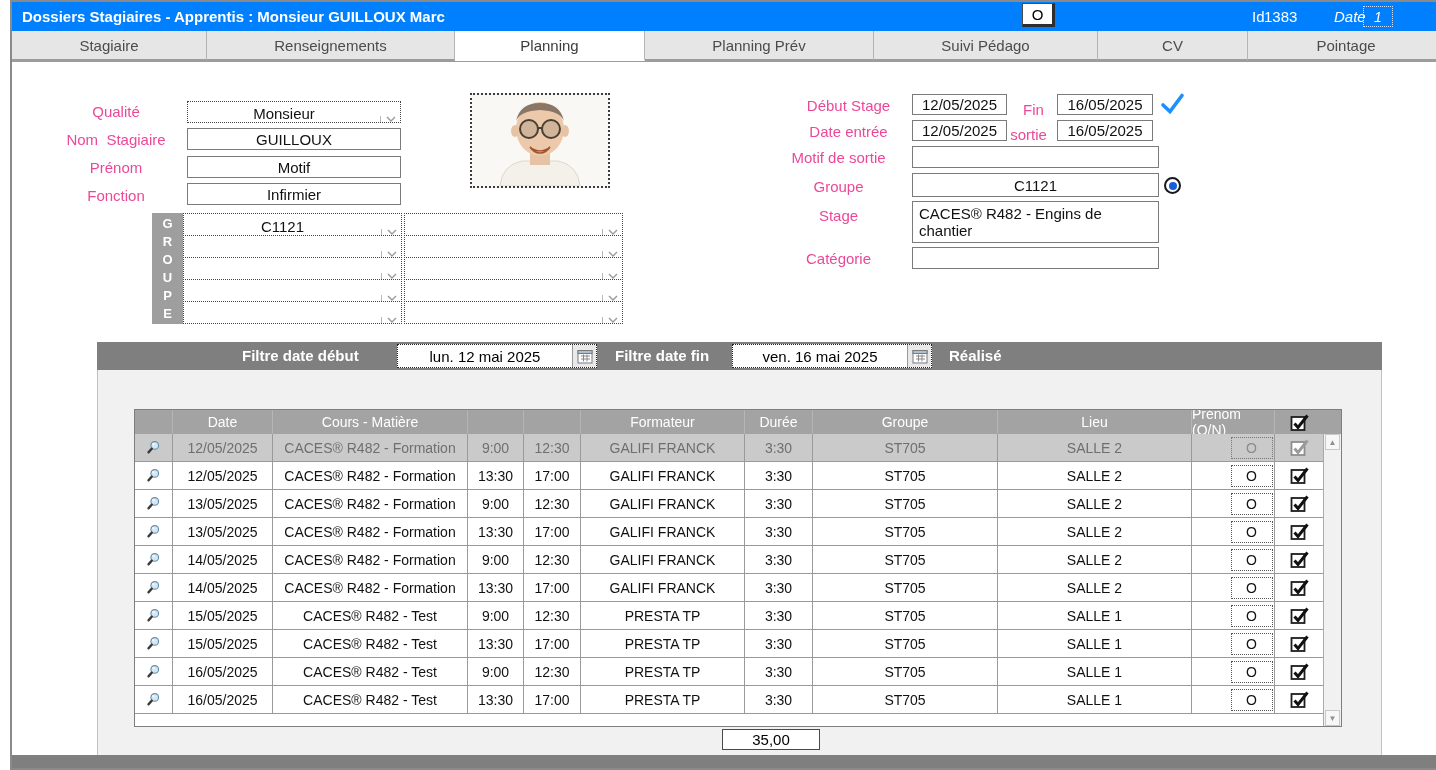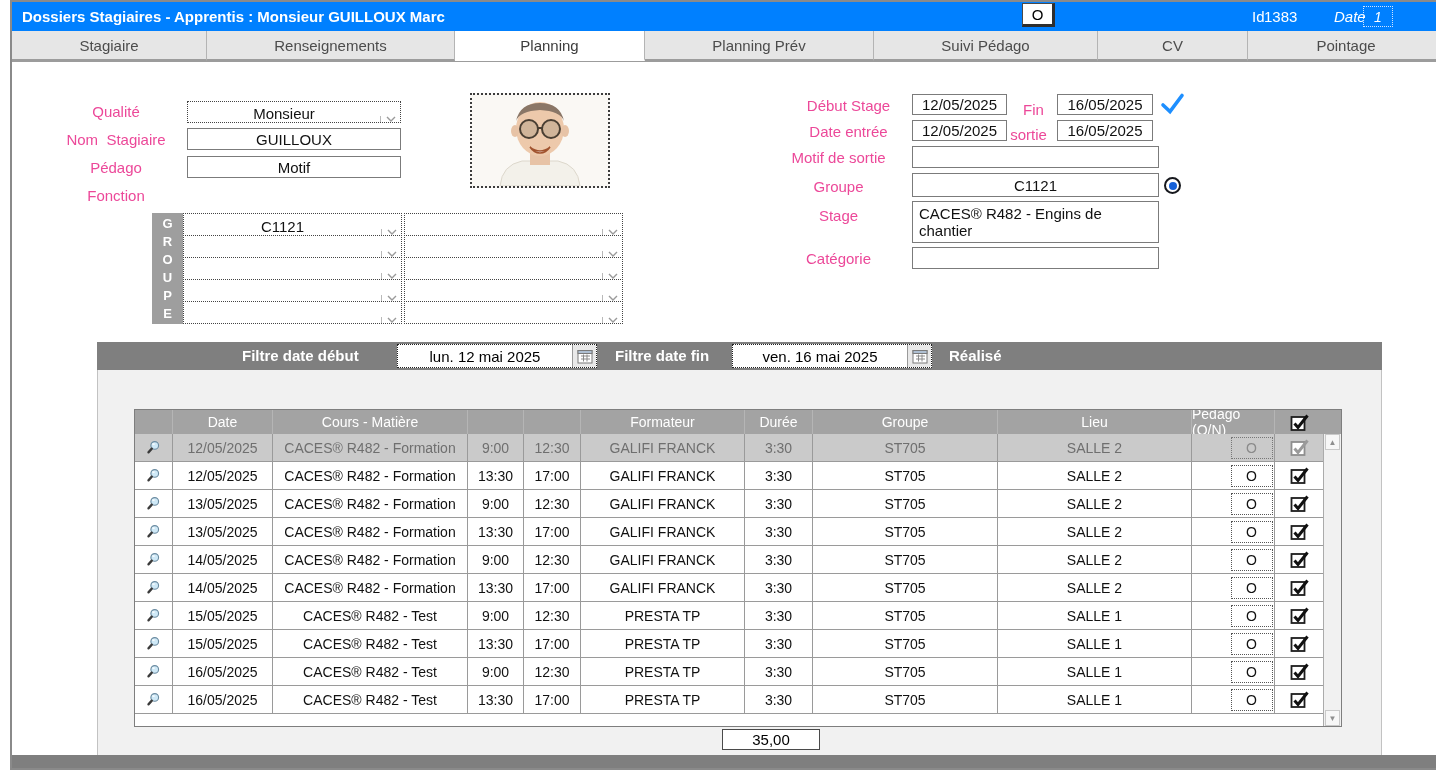--- a/index.html
+++ b/index.html
@@ -156,24 +156,25 @@
     <div class="chev">
         <svg width="10" height="6">
           <use href="#ico-chevron"></use>
         </svg>
       </div>
   </div>
 
   <div class="lbl" style="left:40px; top:129px; width:128px">Nom  Stagiaire</div>
   <div class="ibox" style="left:175px; top:126px; width:214px; height:22px">GUILLOUX</div>
 
-  <div class="lbl" style="left:40px; top:157px; width:128px">Pédago</div>
+  <div class="lbl" style="left:40px; top:157px; width:128px">Prénom</div>
   <div class="ibox" style="left:175px; top:154px; width:214px; height:22px">Motif</div>
 
   <div class="lbl" style="left:40px; top:185px; width:128px">Fonction</div>
+  <div class="ibox" style="left:175px; top:181px; width:214px; height:22px">Infirmier</div>
 
   <div class="gbar">
     <span>G</span>
     <span>R</span>
     <span>O</span>
     <span>U</span>
     <span>P</span>
     <span>E</span>
   </div>
 
@@ -333,21 +334,21 @@
     <div class="thead">
       <div></div>
       <div>Date</div>
       <div>Cours - Matière</div>
       <div></div>
       <div></div>
       <div>Formateur</div>
       <div>Durée</div>
       <div>Groupe</div>
       <div>Lieu</div>
-      <div>Pédago (O/N)</div>
+      <div>Prénom (O/N)</div>
       <div>
           <svg width="19" height="19" viewBox="0 0 19 19">
             <use href="#ico-checkbox"></use>
           </svg>
         </div>
     </div>
 
     <div class="tbody">
 
       <div class="trow selected">

